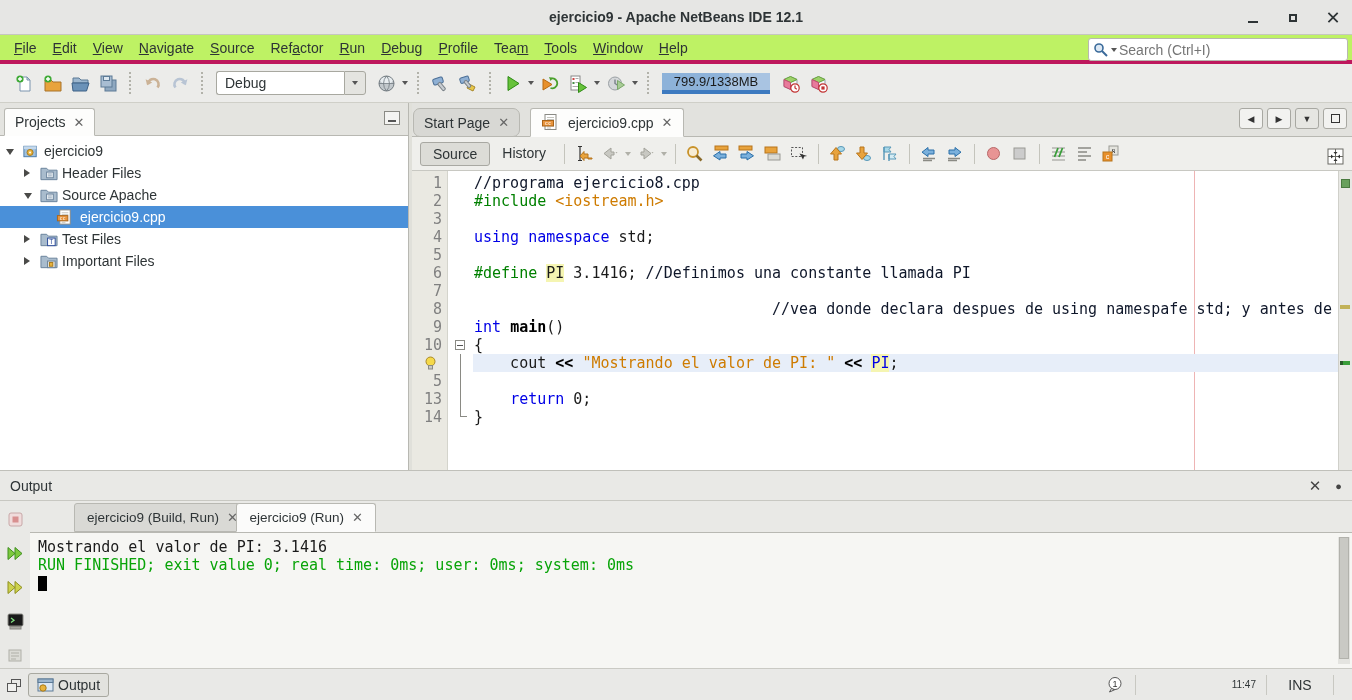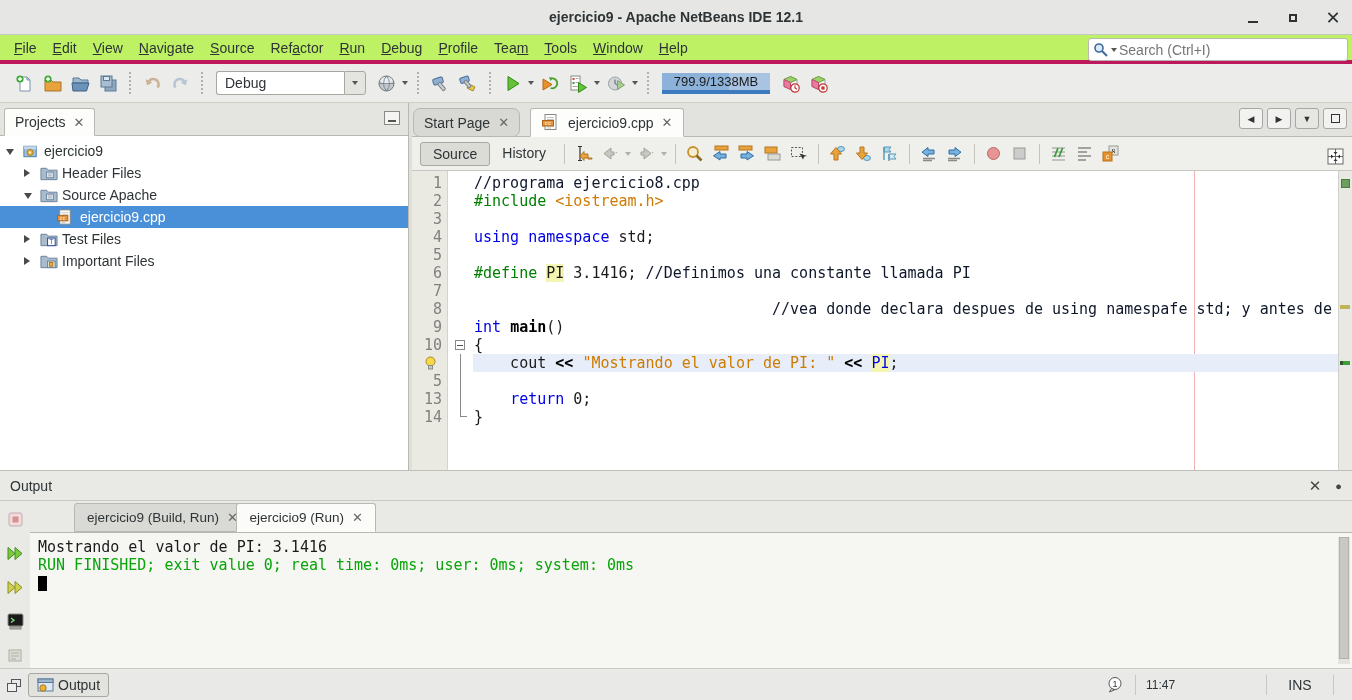--- a/index.html
+++ b/index.html
@@ -104,21 +104,21 @@
   #cursor-block { width:9px; height:15px; background:#000; margin-top:2px; }
   #out-scroll { position:absolute; right:2px; top:66px; width:12px; bottom:4px; background:#e4e4e0; }
   #out-thumb { position:absolute; left:1px; right:1px; top:0; height:96%; background:#c9c9c4; border:1px solid #b2b2ac; }
 
   
   #statusbar { position:absolute; left:0; top:668px; width:1352px; height:32px; background:#e9e9e7; border-top:1px solid #cacac4; }
   #status-restore { position:absolute; left:6px; top:8px; }
   #output-toggle { position:absolute; left:28px; top:4px; height:24px; display:flex; align-items:center; gap:4px; padding:0 8px; background:#e2e2de; border:1px solid #a8a8a0; border-radius:3px; font-size:14px; }
   #status-right { position:absolute; right:8px; top:0; height:31px; display:flex; align-items:center; }
   .st-sep { width:1px; height:20px; background:#c8c8c2; margin:0 10px; }
-  #status-time { width:110px; text-align:left; font-size:12px; }
+  #status-time { width:110px; text-align:right; font-size:10px; }
   #status-ins { width:46px; text-align:center; font-size:14px; }
   svg { display:block; }
 </style>
 </head>
 <body>
 
 <div id="titlebar">
   <div id="title-text">ejercicio9 - Apache NetBeans IDE 12.1</div>
   <div class="win-controls">
     <div class="win-btn">

